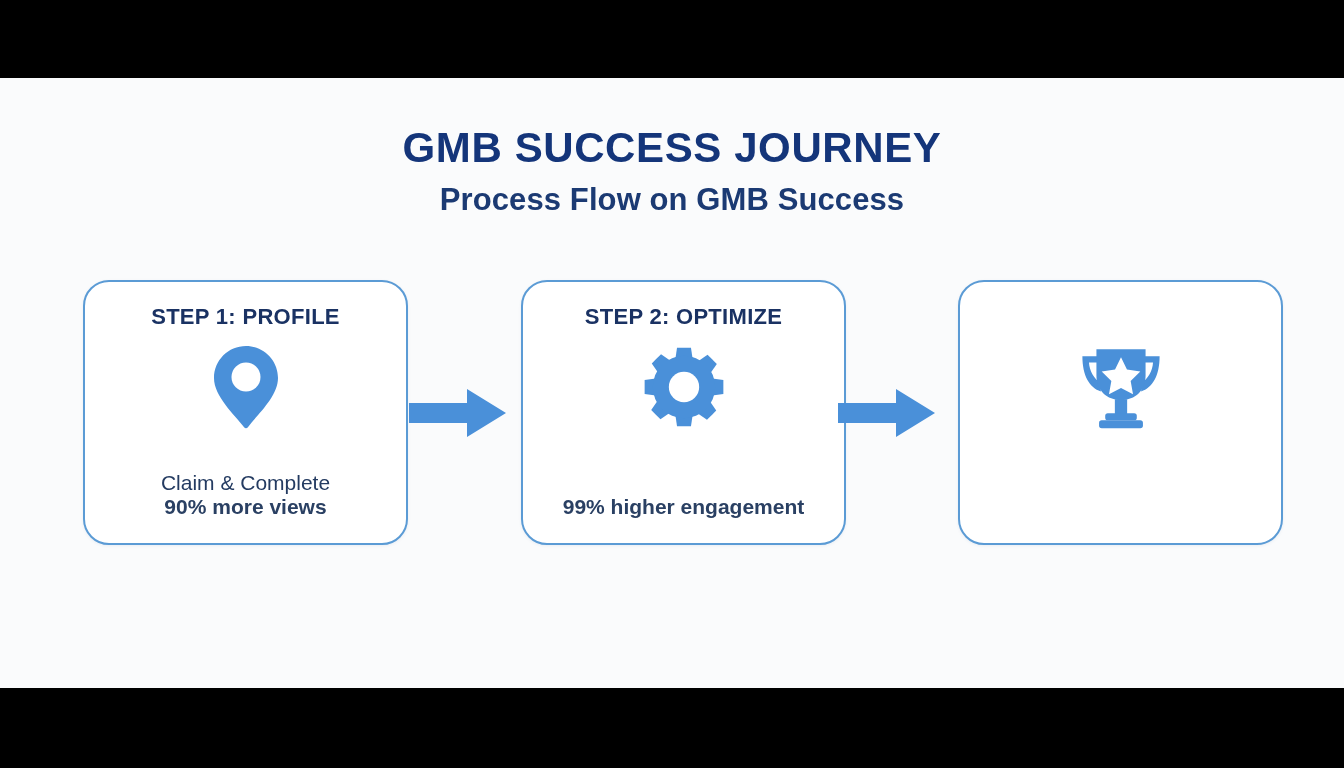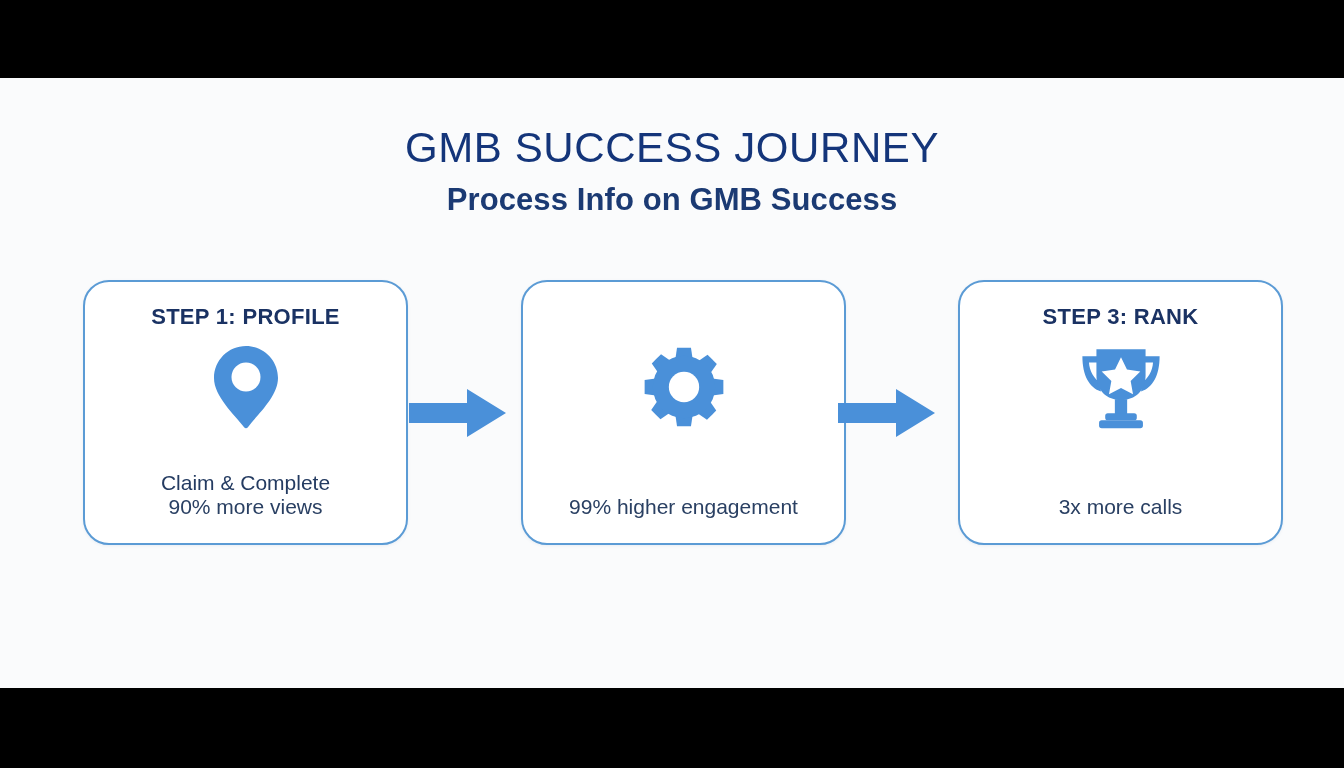--- a/index.html
+++ b/index.html
@@ -47,21 +47,21 @@
   
   .title-block {
     position: absolute;
     left: 0;
     top: 48px;
     width: 1344px;
     text-align: center;
   }
   .deck-title {
     font-size: 42px;
-    font-weight: normal;
+    font-weight: bold;
     letter-spacing: 0.6px;
     color: #14357a;
     line-height: 1.06;
     margin: 0;
   }
   .deck-subtitle {
     font-size: 31px;
     font-weight: bold;
     letter-spacing: 0.1px;
     color: #1b3a73;
@@ -128,21 +128,21 @@
     color: #243b61;
     margin-top: 21px;
   }
   .card-metric {
     position: absolute;
     left: 0;
     top: 213px;
     width: 100%;
     text-align: center;
     font-size: 21px;
-    font-weight: normal;
+    font-weight: bold;
     color: #2a4063;
   }
 
   
   .arrow {
     position: absolute;
     top: 108px;
     width: 98px;
     height: 50px;
   }
@@ -155,21 +155,21 @@
 
 <div id="screen">
 
   <div class="letterbox top"></div>
   <div class="letterbox bottom"></div>
 
   <div id="slide">
 
     <div class="title-block">
       <div class="deck-title">GMB SUCCESS JOURNEY</div>
-      <div class="deck-subtitle">Process Info on GMB Success</div>
+      <div class="deck-subtitle">Process Flow on GMB Success</div>
     </div>
 
     <div id="flow">
 
       <div class="card c1">
         <div class="card-title">STEP 1: PROFILE</div>
         <div class="card-icon">
           <svg width="72" height="86" viewBox="0 0 72 86" aria-hidden="true">
             <path d="M36 2 C18.3 2 4 16.3 4 34 C4 52.5 24.5 70.5 34.1 83.2 C35.1 84.5 36.9 84.5 37.9 83.2 C47.5 70.5 68 52.5 68 34 C68 16.3 53.7 2 36 2 Z" fill="#4a90d9"></path>
             <circle cx="36" cy="33" r="14.5" fill="#ffffff"></circle>
@@ -179,20 +179,21 @@
         <div class="card-metric">90% more views</div>
       </div>
 
       <div class="arrow a1">
         <svg width="98" height="50" viewBox="0 0 98 50" aria-hidden="true">
           <path d="M0 15 L58 15 L58 1 L97 25 L58 49 L58 35 L0 35 Z" fill="#4a90d9"></path>
         </svg>
       </div>
 
       <div class="card c2">
+        <div class="card-title">STEP 2: OPTIMIZE</div>
         <div class="card-icon">
           <svg width="82" height="82" viewBox="0 0 100 100" aria-hidden="true">
             <g fill="#4a90d9">
               <path d="M50 2 L58.5 2 L60.5 15.5 L39.5 15.5 L41.5 2 Z"></path>
               <path d="M50 98 L58.5 98 L60.5 84.5 L39.5 84.5 L41.5 98 Z"></path>
               <path d="M2 50 L2 41.5 L15.5 39.5 L15.5 60.5 L2 58.5 Z"></path>
               <path d="M98 50 L98 41.5 L84.5 39.5 L84.5 60.5 L98 58.5 Z"></path>
               <path d="M16 16 L22 10 L33.5 18 L18.7 32.8 L10.7 21.3 Z"></path>
               <path d="M84 84 L78 90 L66.5 82 L81.3 67.2 L89.3 78.7 Z"></path>
               <path d="M84 16 L90 22 L82 33.5 L67.2 18.7 L78.7 10.7 Z"></path>
@@ -205,39 +206,37 @@
         <div class="card-metric">99% higher engagement</div>
       </div>
 
       <div class="arrow a2">
         <svg width="98" height="50" viewBox="0 0 98 50" aria-hidden="true">
           <path d="M0 15 L58 15 L58 1 L97 25 L58 49 L58 35 L0 35 Z" fill="#4a90d9"></path>
         </svg>
       </div>
 
       <div class="card c3">
-        <div class="card-title">STEP 3: RANK</div>
         <div class="card-icon">
           <svg width="88" height="86" viewBox="0 0 100 98" aria-hidden="true">
             <g fill="#4a90d9">
 
               <path d="M24 14 L6 14 C6 36 14 50 27 54 L27 44 C19 40 14 30 13.5 21 L24 21 Z"></path>
 
               <path d="M76 14 L94 14 C94 36 86 50 73 54 L73 44 C81 40 86 30 86.5 21 L76 21 Z"></path>
 
               <path d="M22 6 L78 6 L78 36 C78 53 66 64 50 64 C34 64 22 53 22 36 Z"></path>
 
               <rect x="43" y="63" width="14" height="17"></rect>
 
               <rect x="32" y="79" width="36" height="8" rx="3"></rect>
 
               <rect x="25" y="87" width="50" height="9" rx="3"></rect>
             </g>
 
             <path d="M50 15 L56.8 29.2 L72 31.2 L61 42.1 L63.7 57.4 L50 50.1 L36.3 57.4 L39 42.1 L28 31.2 L43.2 29.2 Z" fill="#ffffff"></path>
           </svg>
         </div>
-        <div class="card-metric">3x more calls</div>
       </div>
 
     </div>
   </div>
 </div>
 
 </body></html>

